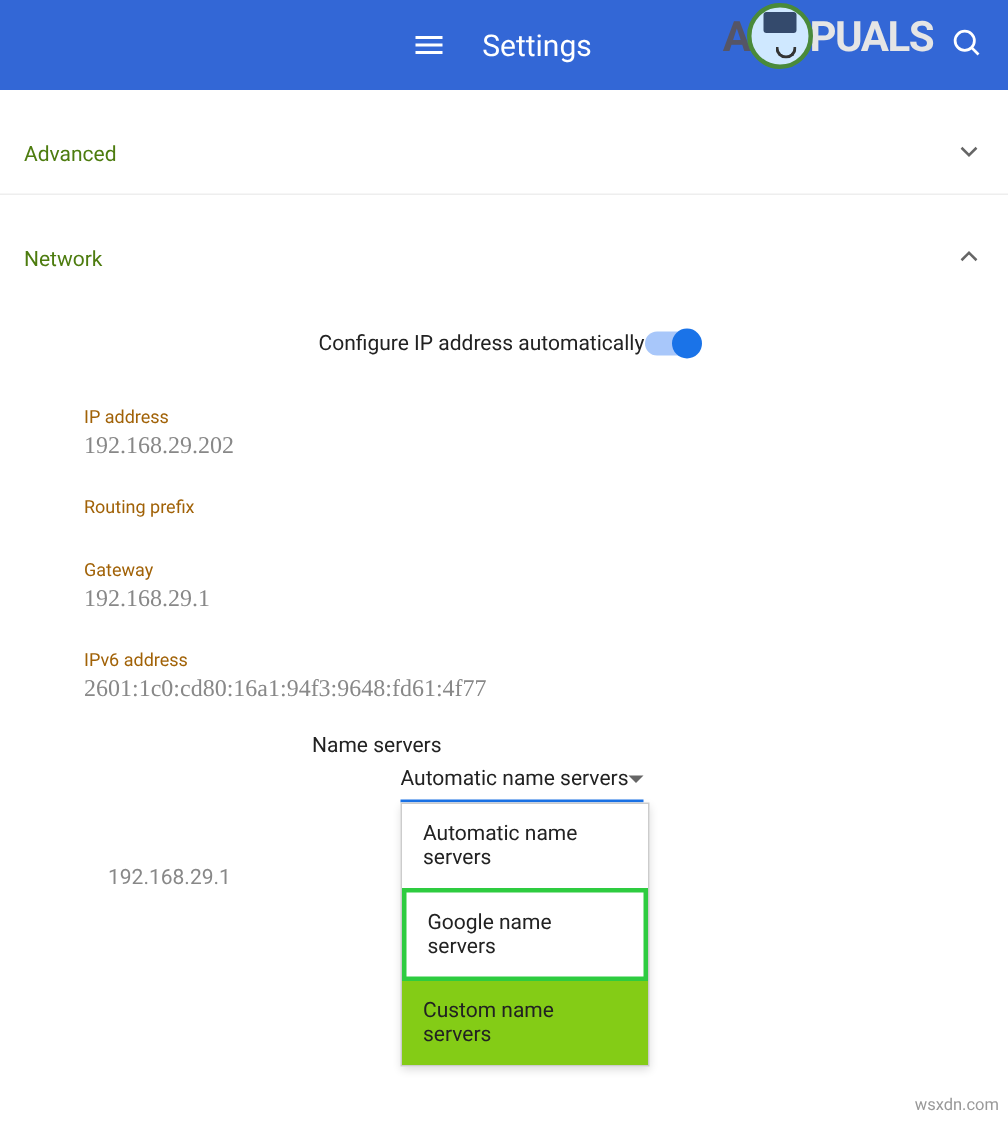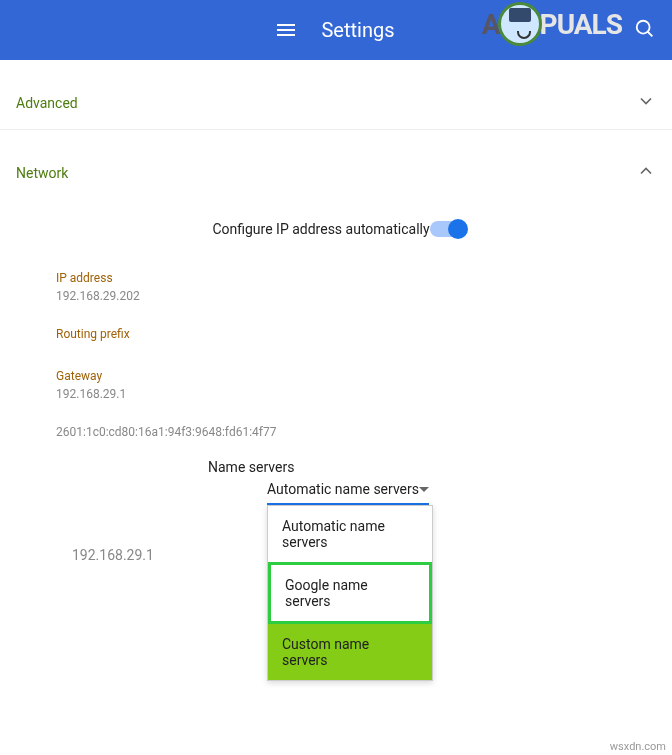--- a/index.html
+++ b/index.html
@@ -145,22 +145,23 @@
     }
     .field-block {
       padding: 12px 0 12px 40px;
     }
     .field-label {
       font-size: 12px;
       color: #a16207;
       margin-bottom: 4px;
     }
     .field-value {
-      font-size: 12px;
+      font-size: 16px;
       color: #888;
+      font-family: Liberation Serif, serif;
     }
     .nameservers-row {
       display: flex;
       align-items: center;
       padding: 8px 16px 0 40px;
       flex-direction: column;
     }
     .nameservers-label {
       font-size: 14px;
       color: #222;
@@ -210,21 +211,21 @@
     .dropdown-item.custom {
       background: #84cc16;
     }
     .input-below {
       padding: 42px 16px 0 56px;
       font-size: 14px;
       color: #888;
     }
     .watermark {
       position: absolute;
-      bottom: 2px;
+      bottom: 12px;
       right: 6px;
       font-size: 11px;
       color: #999;
     }
   </style>
 </head>
 <body>
 
 <div class="header">
   <div class="hamburger">
@@ -278,20 +279,21 @@
   <div class="field-block">
     <div class="field-label">Routing prefix</div>
   </div>
 
   <div class="field-block">
     <div class="field-label">Gateway</div>
     <div class="field-value">192.168.29.1</div>
   </div>
 
   <div class="field-block">
+    <div class="field-label">IPv6 address</div>
     <div class="field-value">2601:1c0:cd80:16a1:94f3:9648:fd61:4f77</div>
   </div>
 
   <div class="nameservers-row">
     <div class="nameservers-label">Name servers</div>
     <div class="dropdown-wrap">
       <div class="dropdown-selected">
         <span>Automatic name servers</span>
         <span class="dropdown-triangle"></span>
       </div>

